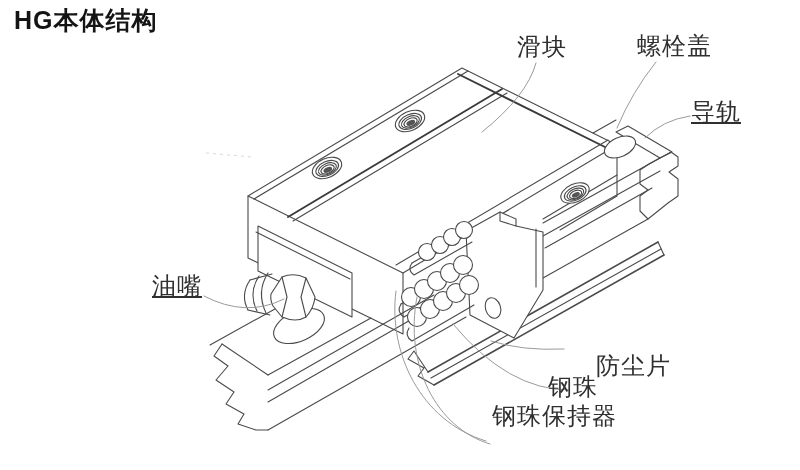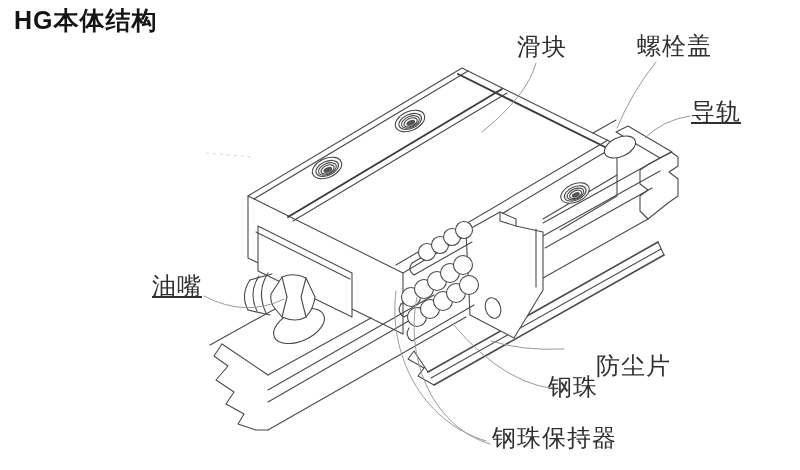--- a/index.html
+++ b/index.html
@@ -14,21 +14,21 @@
   .part-label{
     position:absolute;font-size:24px;color:#2f2f2f;letter-spacing:1px;
     white-space:nowrap;line-height:22px;
   }
   #lbl-slider   {left:517px;top:36px;}
   #lbl-boltcover{left:637px;top:35px;text-align:right;}
   #lbl-rail     {left:691px;top:101px;text-decoration:underline;}
   #lbl-oil      {left:152px;top:275px;text-decoration:underline;}
   #lbl-dust     {left:596px;top:335px;margin-top:20px;}
   #lbl-ball     {left:548px;top:376px;}
-  #lbl-retainer {left:492px;top:427px;}
+  #lbl-retainer {left:492px;top:405px;}
   svg{position:absolute;left:0;top:0;}
   .ln{fill:none;stroke:#4a4a4a;stroke-width:1.1;stroke-linejoin:round;stroke-linecap:round;}
   .ln-dark{fill:none;stroke:#3a3a3a;stroke-width:1.9;stroke-linejoin:round;stroke-linecap:round;}
   .ln-white{fill:#ffffff;stroke:#4a4a4a;stroke-width:1.1;stroke-linejoin:round;}
   .leader{fill:none;stroke:#9a9a9a;stroke-width:1;stroke-linecap:round;}
   .wm{stroke:#d8d8d8;stroke-width:1;stroke-dasharray:3 4;}
 </style>
 </head>
 <body>
 

